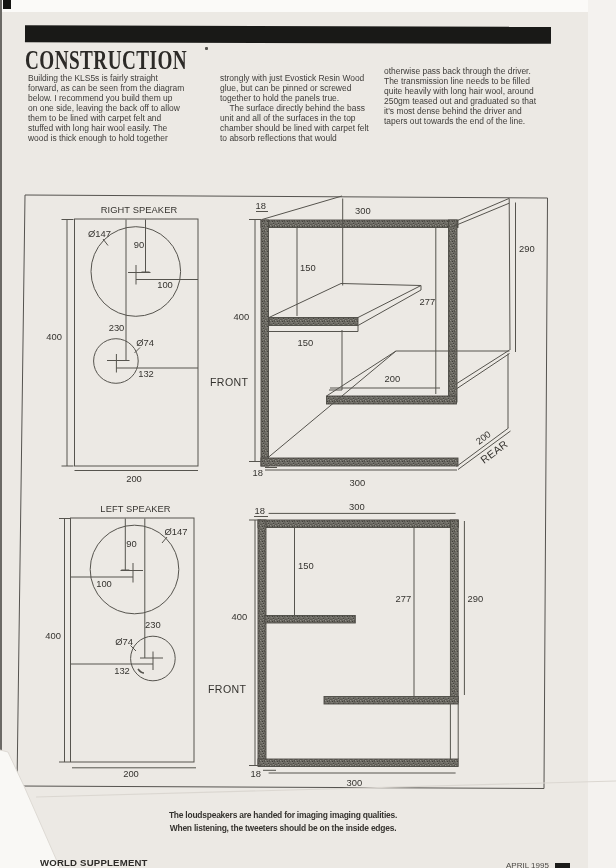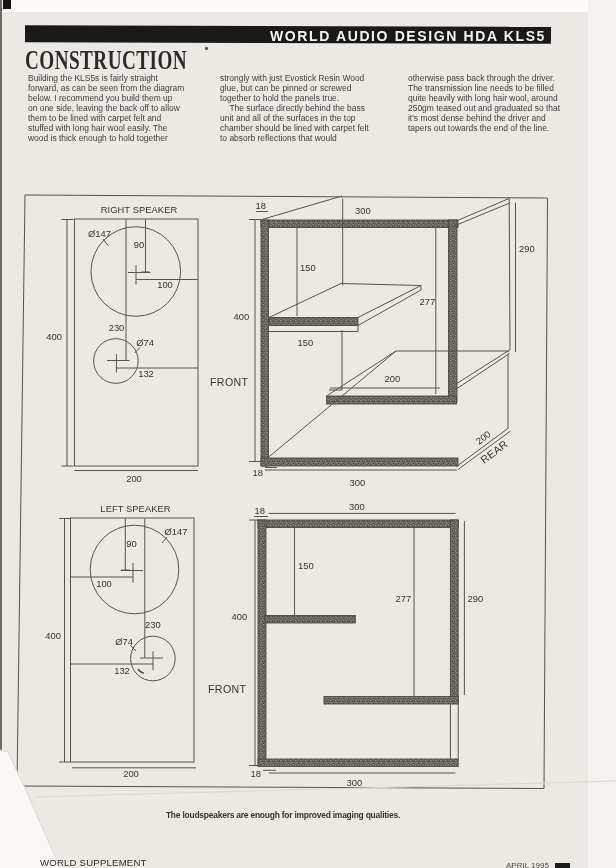--- a/index.html
+++ b/index.html
@@ -15,31 +15,30 @@
 <div style="position:absolute;left:0;top:0;width:616px;height:12px;background:#fbfaf8;"></div>
 
 <div style="position:absolute;right:0;top:0;width:28px;height:868px;background:#f4f2ef;"></div>
 
 <div style="position:absolute;left:3px;top:0;width:8px;height:9px;background:#141412;"></div>
 
 <div style="position:absolute;left:0;top:0;width:2px;height:792px;background:#6b6965;"></div>
 
 <div style="position:absolute;left:25px;top:26px;width:526px;height:16.5px;background:#191917;transform:rotate(0.18deg);"></div>
 
-<div id="hdrtext" style="position:absolute;right:70px;top:27.5px;color:#f6f5f2;font-weight:bold;font-size:14px;letter-spacing:1.62px;white-space:nowrap;">WORLD AUDIO DESIGN HDA KLS5</div>
 
 <div id="ttl" style="position:absolute;left:25px;top:45px;font-family:'Liberation Serif',serif;font-weight:bold;font-size:26.5px;letter-spacing:0.6px;color:#2c2a27;transform:scaleX(0.725);transform-origin:0 0;">CONSTRUCTION</div>
 
 <div style="position:absolute;left:205px;top:47px;width:3px;height:3px;background:#55534f;border-radius:1px;"></div>
 
 <div id="c1" class="col" style="left:28px;top:73px;">Building the KLS5s is fairly straight<br>forward, as can be seen from the diagram<br>below. I recommend you build them up<br>on one side, leaving the back off to allow<br>them to be lined with carpet felt and<br>stuffed with long hair wool easily. The<br>wood is thick enough to hold together</div>
 
 <div id="c2" class="col" style="left:220px;top:73px;">strongly with just Evostick Resin Wood<br>glue, but can be pinned or screwed<br>together to hold the panels true.<br>&nbsp;&nbsp;&nbsp;&nbsp;The surface directly behind the bass<br>unit and all of the surfaces in the top<br>chamber should be lined with carpet felt<br>to absorb reflections that would</div>
 
-<div id="c3" class="col" style="left:384px;top:73px;margin-left:24px;">otherwise pass back through the driver.<br>The transmission line needs to be filled<br>quite heavily with long hair wool, around<br>250gm teased out and graduated so that<br>it's most dense behind the driver and<br>tapers out towards the end of the line.</div>
+<div id="c3" class="col" style="left:384px;top:66px;">otherwise pass back through the driver.<br>The transmission line needs to be filled<br>quite heavily with long hair wool, around<br>250gm teased out and graduated so that<br>it's most dense behind the driver and<br>tapers out towards the end of the line.</div>
 
 <svg id="diag" width="616" height="868" viewBox="0 0 616 868" style="position:absolute;left:0;top:0;" xmlns="http://www.w3.org/2000/svg">
 <defs>
 <pattern id="tx" width="5" height="5" patternUnits="userSpaceOnUse">
 <rect width="5" height="5" fill="#6d6b64"></rect>
 <rect x="0" y="0" width="1" height="1" fill="#93918a"></rect>
 <rect x="2" y="1" width="1" height="1" fill="#403e39"></rect>
 <rect x="4" y="0" width="1" height="2" fill="#55534d"></rect>
 <rect x="1" y="2" width="2" height="1" fill="#7d7b74"></rect>
 <rect x="3" y="3" width="1" height="1" fill="#454440"></rect>
@@ -282,32 +281,33 @@
 <text x="250.5" y="776.5" font-size="9.4" fill="#35332f" stroke="none">18</text>
 
 <path d="M263,770.3 H276"></path>
 
 <path d="M268.6,773 H455.6"></path>
 
 <text x="346.5" y="786" font-size="9.4" fill="#35332f" stroke="none">300</text>
 </g>
 </svg>
 
-<div id="cap1" class="cap" style="left:0;top:810px;width:566px;text-align:center;">The loudspeakers are enough for improved imaging qualities.</div>
-
+<div id="cap1" class="cap" style="left:0;top:810px;width:566px;text-align:center;">The loudspeakers are handed for imaging imaging qualities.</div>
+
+<div class="cap" style="left:0;top:823px;width:566px;text-align:center;">When listening, the tweeters should be on the inside edges.</div>
 
 <div style="position:absolute;left:0;top:740px;width:70px;height:128px;background:transparent;">
 <svg width="70" height="128" viewBox="0 0 70 128" xmlns="http://www.w3.org/2000/svg">
         <polygon points="0,10 8,12 24,46 60,128 0,128" fill="#f9f8f5"></polygon>
         <polyline points="0,10 8,12 24,46 60,128" fill="none" stroke="#dedad4" stroke-width="1"></polyline>
       </svg>
 </div>
 
 <div style="position:absolute;left:36px;top:780px;width:580px;height:20px;overflow:hidden;"><svg width="580" height="20" viewBox="0 0 580 20" xmlns="http://www.w3.org/2000/svg">
         <line x1="0" y1="17" x2="580" y2="1" stroke="#dbd7d1" stroke-width="1.2"></line>
       </svg></div>
 
-<div style="position:absolute;left:40px;top:856.5px;font-weight:normal;font-size:9.6px;color:#2e2c29;letter-spacing:0.2px;">WORLD SUPPLEMENT</div>
+<div style="position:absolute;left:40px;top:856.5px;font-weight:bold;font-size:9.6px;color:#2e2c29;letter-spacing:0.2px;">WORLD SUPPLEMENT</div>
 
 <div style="position:absolute;left:506px;top:861px;font-size:8px;color:#4a4844;">APRIL 1995</div>
 
 <div style="position:absolute;left:555px;top:863px;width:15px;height:5px;background:#1c1c1a;"></div>
 </div>
 
 </body></html>

